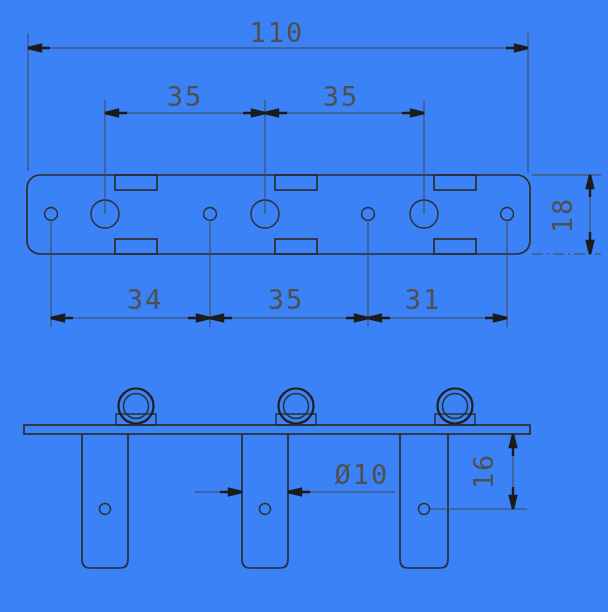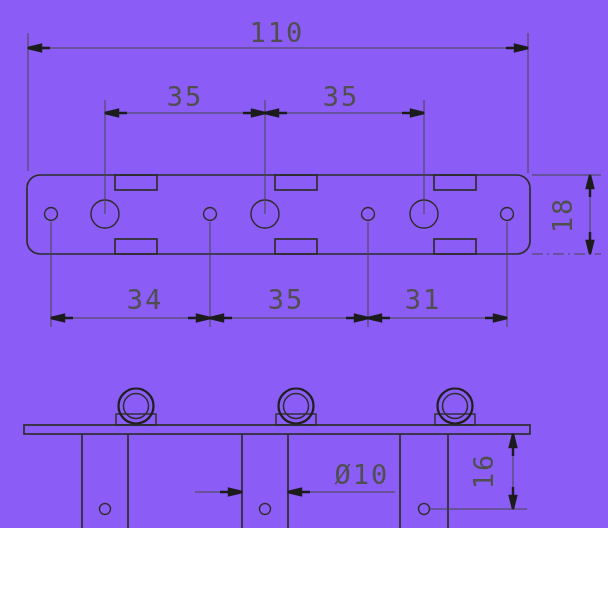--- a/index.html
+++ b/index.html
@@ -1,16 +1,16 @@
 <!DOCTYPE html>
 <html><head>
 <meta charset="utf-8">
 <style>
   html,body{margin:0;padding:0;background:#ffffff;}
-  .stage{position:relative;width:608px;height:528px;background:#8b5cf6;overflow:hidden;text-align:center;}
+  .stage{position:relative;width:608px;height:612px;background:#3b82f6;overflow:hidden;text-align:center;}
   svg{display:block;}
   .obj{fill:none;stroke:#2d2d2d;stroke-width:1.7px;}
   .hole{fill:none;stroke:#2d2d2d;stroke-width:1.4px;}
   .ferrule-outer{fill:none;stroke:#1f1f1f;stroke-width:2.2px;}
   .ferrule-inner{fill:none;stroke:#2d2d2d;stroke-width:1.5px;}
   .dim{fill:none;stroke:#474747;stroke-width:1px;}
   .dim-dashdot{fill:none;stroke:#474747;stroke-width:1px;stroke-dasharray:11 4 2 4;}
   .arr{fill:#1c1c1c;stroke:#1c1c1c;stroke-width:2.4px;stroke-linecap:butt;}
   .dimtext{font-family:"DejaVu Sans Mono","Liberation Mono",monospace;
            font-size:27px;letter-spacing:2px;fill:#4f4f4f;}

